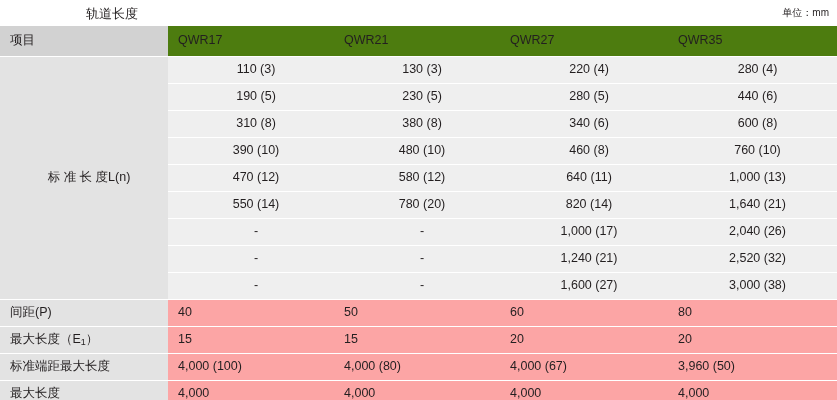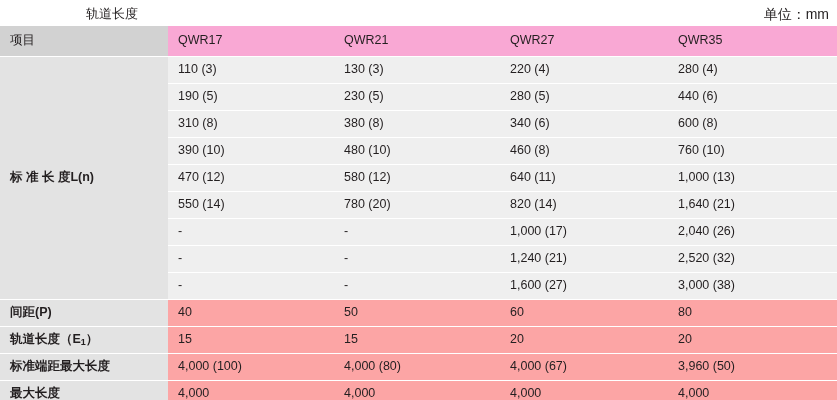--- a/index.html
+++ b/index.html
@@ -31,21 +31,21 @@
     position: absolute;
     left: 86px;
     top: 5px;
     font-size: 13px;
     color: #231f20;
   }
   .caption-unit {
     position: absolute;
     right: 8px;
     top: 6px;
-    font-size: 14px;
+    font-size: 10px;
     color: #231f20;
   }
   
   table.spec {
     border-collapse: collapse;
     width: 837px;
     table-layout: fixed;
   }
   table.spec col.c0 { width: 168px; }
   table.spec col.c1 { width: 166px; }
@@ -56,43 +56,44 @@
   table.spec th, table.spec td {
     padding: 0 0 0 10px;
     vertical-align: middle;
     font-weight: normal;
     text-align: left;
     font-size: 12.5px;
     line-height: 1.1;
   }
   thead th {
     height: 30px;
-    background: #f9a8d4;
+    background: #4d7c0f;
     font-weight: bold;
     font-size: 13px;
     color: #231f20;
     border-bottom: 1px solid #ffffff;
   }
   thead th.label-col {
     background: #d2d2d2;
     margin-left: 16px;
   }
   tbody td {
     height: 26px;
     background: #fca5a5;
     border-bottom: 1px solid #ffffff;
     color: #231f20;
   }
   tbody td.label-col {
     background: #e3e3e3;
-    font-weight: bold;
+    font-weight: normal;
     font-size: 12.5px;
   }
   tbody tr.group td {
     background: #efefef;
+    text-align: center;
   }
   tbody tr.group td.label-col {
     background: #e3e3e3;
     vertical-align: middle;
   }
   tbody td.dash {
     color: #231f20;
   }
   sub {
     font-size: 9px;
@@ -189,21 +190,21 @@
 
       <tr>
         <td class="label-col">间距(P)</td>
         <td>40</td>
         <td>50</td>
         <td>60</td>
         <td>80</td>
       </tr>
 
       <tr>
-        <td class="label-col nowrap"><span>轨道长度（E</span><sub>1</sub><span>）</span></td>
+        <td class="label-col nowrap"><span>最大长度（E</span><sub>1</sub><span>）</span></td>
         <td>15</td>
         <td>15</td>
         <td>20</td>
         <td>20</td>
       </tr>
 
       <tr>
         <td class="label-col">标准端距最大长度</td>
         <td>4,000 (100)</td>
         <td>4,000 (80)</td>

